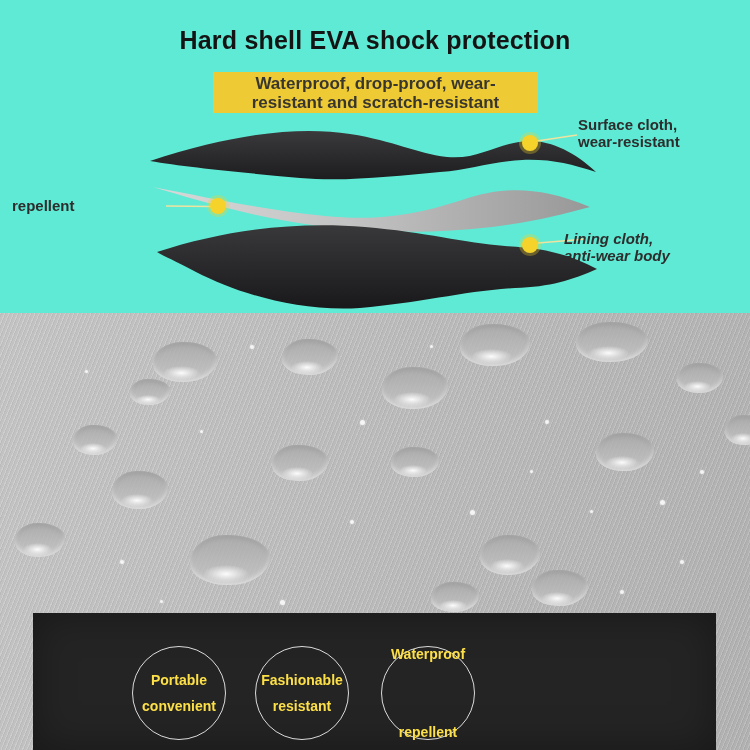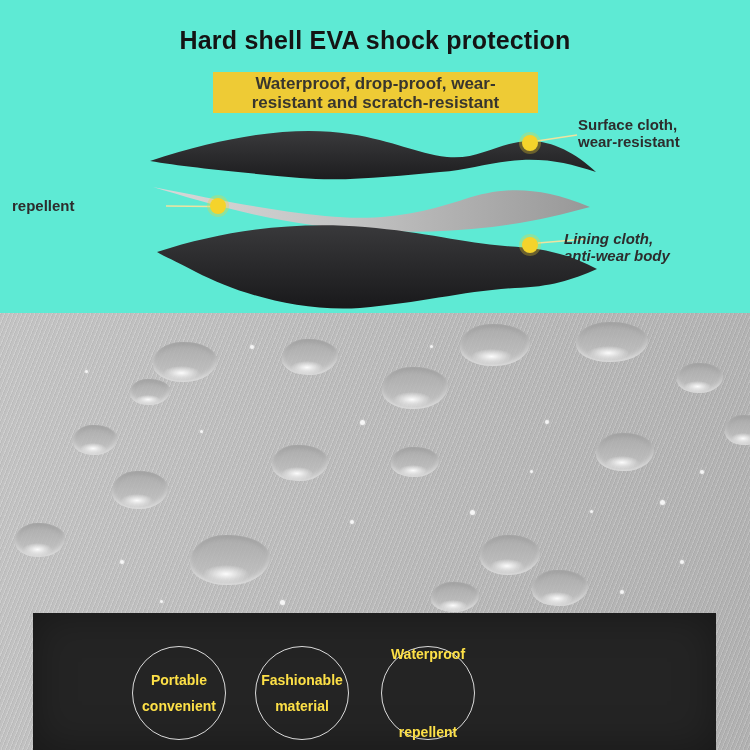--- a/index.html
+++ b/index.html
@@ -188,21 +188,21 @@
       <div class="speck" style="left: 160px; top: 287px; width: 3px; height: 3px;"></div>
     </div>
 
   <div class="features" style="background: rgb(36, 36, 36);">
     <div class="feature-circle c1">
       <span>Portable</span>
       <span>convenient</span>
     </div>
     <div class="feature-circle c2">
       <span>Fashionable</span>
-      <span>material</span>
+      <span>resistant</span>
     </div>
     <div class="feature-circle c3">
       <span>Waterproof</span>
       <span>repellent</span>
     </div>
   </div>
 
 </div>
 
 </body></html>

